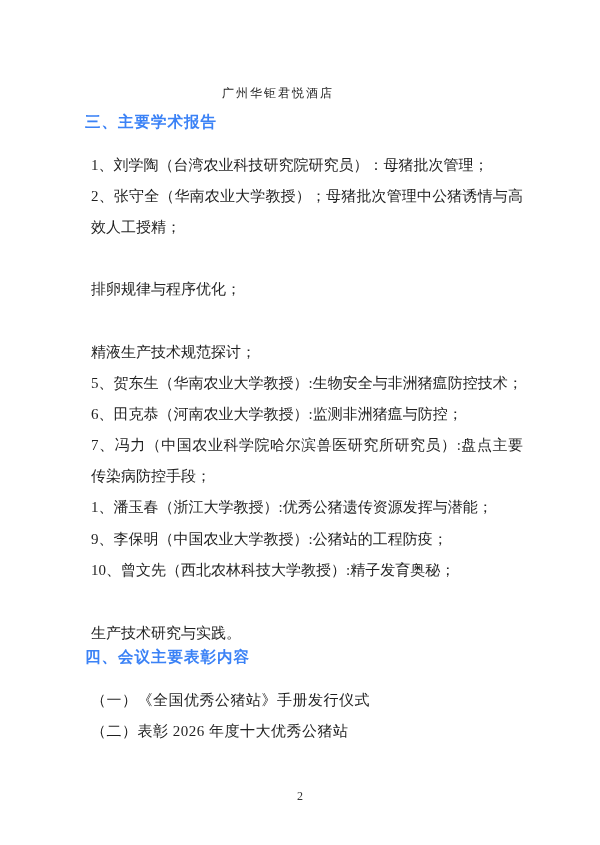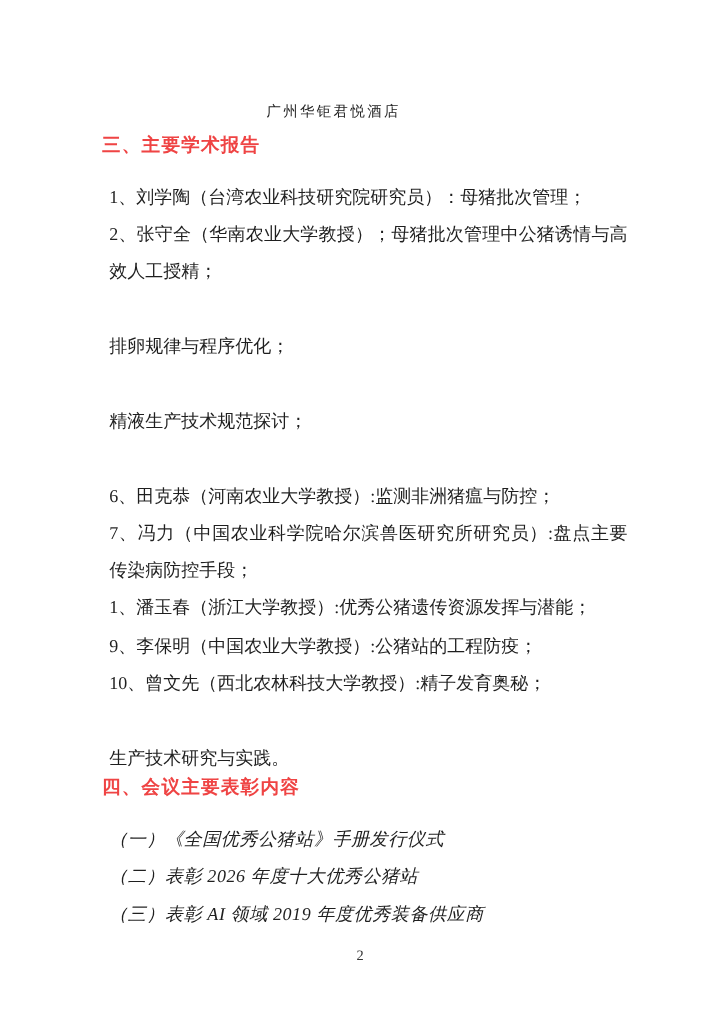--- a/index.html
+++ b/index.html
@@ -16,34 +16,33 @@
     position:absolute;left:81px;top:84px;width:432px;
     margin:0;padding-right:38px;box-sizing:border-box;
     text-align:center;font-size:12px;line-height:19px;
     letter-spacing:2px;
     white-space:nowrap;
   }
   .heading{
     position:absolute;left:85px;margin:0;
     font-family:"Liberation Sans","DejaVu Sans",sans-serif;
     font-weight:700;font-size:15.5px;line-height:19px;
-    letter-spacing:1px;white-space:nowrap;color:#ef4444;
+    letter-spacing:1px;white-space:nowrap;color:#3b82f6;
   }
   .ln{
     position:absolute;left:81px;width:432px;margin:10px;
     font-size:15px;line-height:19px;
     text-align:left;white-space:nowrap;
   }
   .ln.stretch{
     white-space:normal;
     text-align:justify;
     text-align-last:justify;
   }
   .ln.kai{
-    font-style:italic;
     letter-spacing:0.5px;
   }
   .pagenum{
     position:absolute;left:0;top:789px;width:600px;margin:0;
     text-align:center;font-size:12px;line-height:14px;color:#333;
   }
 </style>
 </head>
 <body>
 
@@ -51,29 +50,29 @@
 
   <p class="venue">广州华钜君悦酒店</p>
 
   <h2 class="heading" style="top:112px">三、主要学术报告</h2>
 
   <p class="ln" style="top:146px">1、刘学陶（台湾农业科技研究院研究员）：母猪批次管理；</p>
   <p class="ln stretch" style="top:177px">2、张守全（华南农业大学教授）；母猪批次管理中公猪诱情与高</p>
   <p class="ln" style="top:208px">效人工授精；</p>
   <p class="ln" style="top:270px">排卵规律与程序优化；</p>
   <p class="ln" style="top:333px">精液生产技术规范探讨；</p>
+  <p class="ln" style="top:364px">5、贺东生（华南农业大学教授）:生物安全与非洲猪瘟防控技术；</p>
   <p class="ln" style="top:395px">6、田克恭（河南农业大学教授）:监测非洲猪瘟与防控；</p>
   <p class="ln stretch" style="top:426px">7、冯力（中国农业科学院哈尔滨兽医研究所研究员）:盘点主要</p>
   <p class="ln" style="top:457px">传染病防控手段；</p>
   <p class="ln" style="top:488px">1、潘玉春（浙江大学教授）:优秀公猪遗传资源发挥与潜能；</p>
   <p class="ln" style="top:520px">9、李保明（中国农业大学教授）:公猪站的工程防疫；</p>
   <p class="ln" style="top:551px">10、曾文先（西北农林科技大学教授）:精子发育奥秘；</p>
   <p class="ln" style="top:614px">生产技术研究与实践。</p>
 
   <h2 class="heading" style="top:647px">四、会议主要表彰内容</h2>
 
   <p class="ln kai" style="top:681px">（一）《全国优秀公猪站》手册发行仪式</p>
   <p class="ln kai" style="top:712px">（二）表彰 2026 年度十大优秀公猪站</p>
-  <p class="ln kai" style="top:744px">（三）表彰 AI 领域 2019 年度优秀装备供应商</p>
 
   <p class="pagenum">2</p>
 
 </div>
 
 </body></html>

